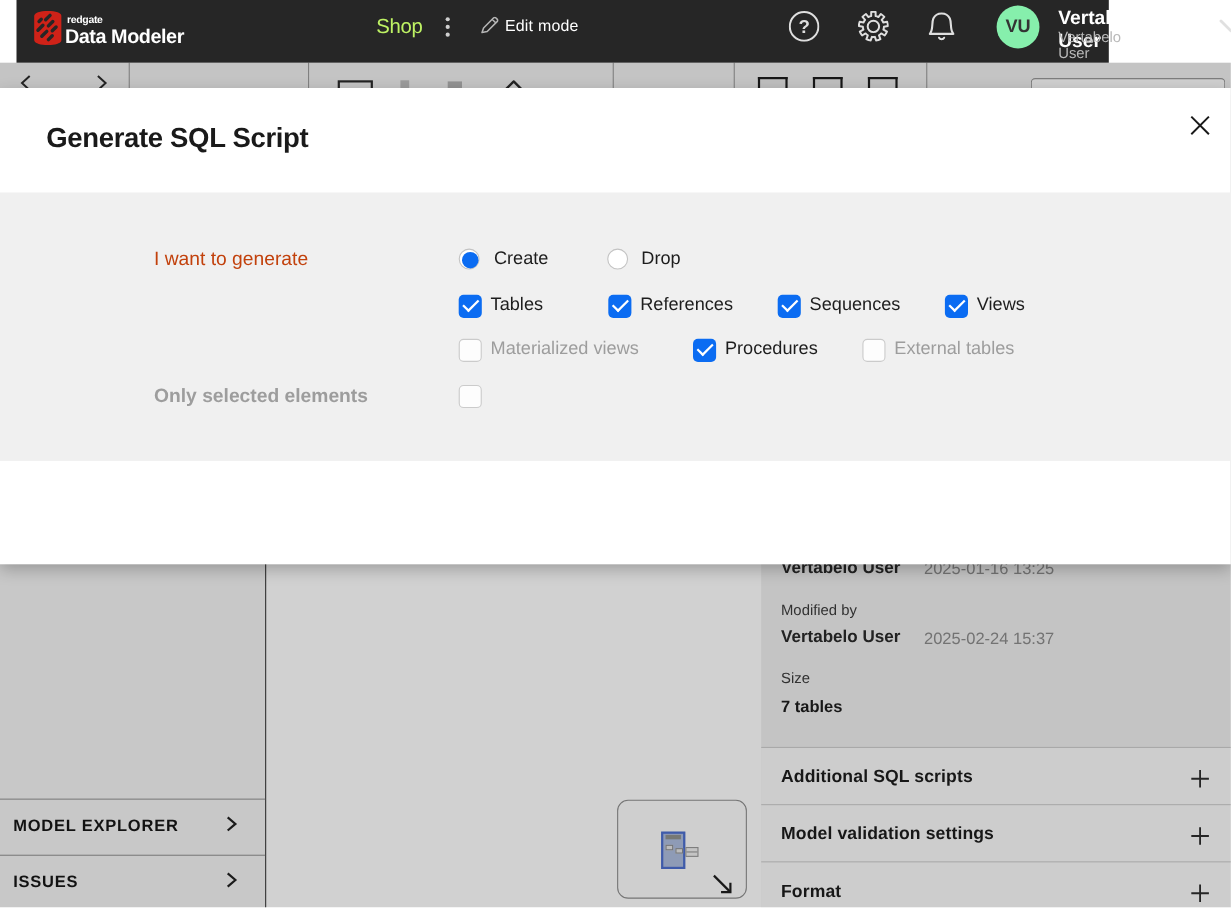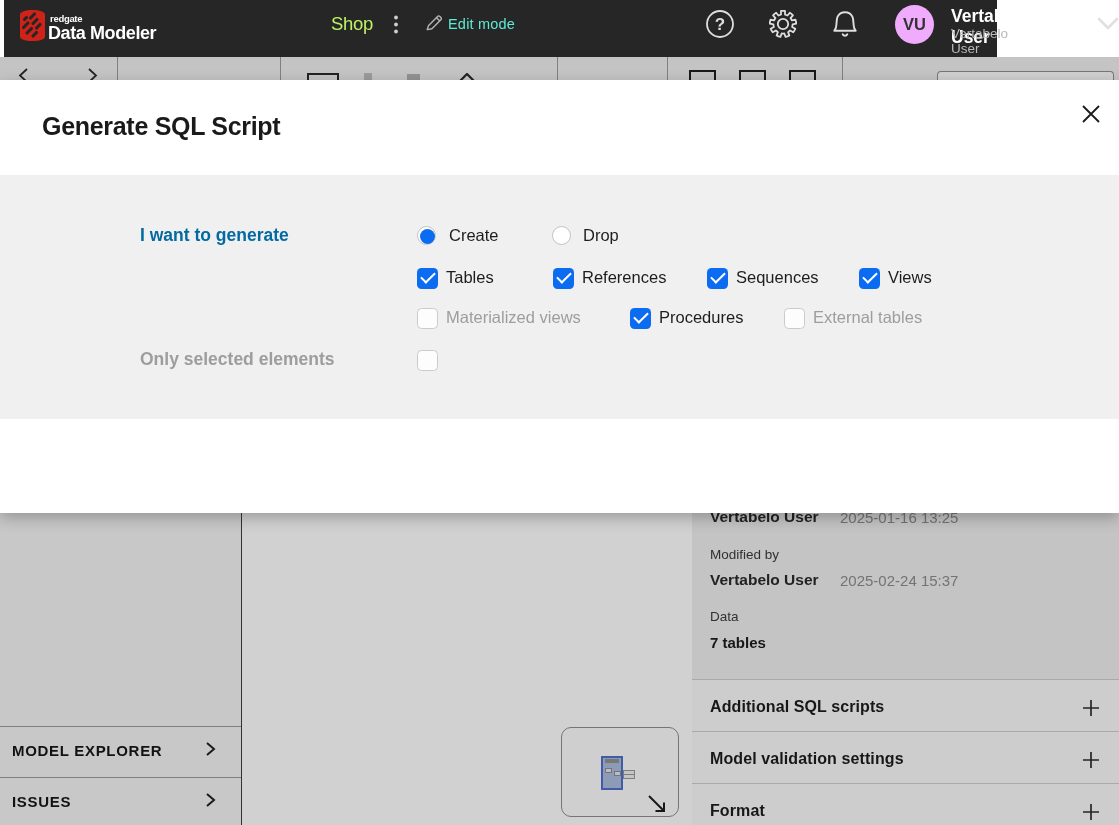--- a/index.html
+++ b/index.html
@@ -4,21 +4,21 @@
 <style>
   * { margin:0; padding:0; box-sizing:border-box; }
   html,body { width:1119px; height:825px; overflow:hidden; font-family:"Liberation Sans", sans-serif; background:#fff; }
   .abs { position:absolute; }
   #stage { position:relative; width:1119px; height:825px; }
 </style>
 </head>
 <body>
 <div id="stage">
 
-  <div class="abs" style="left:4px;top:0;width:993px;height:57px;background:#262626;z-index:30;">
+  <div class="abs" style="left:15px;top:0;width:993px;height:57px;background:#262626;z-index:30;">
 
     <svg class="abs" style="left:16px;top:10px;" width="25" height="31" viewBox="0 0 25 31">
       <path d="M12.5,0 C19.5,0 25,1.8 25,4.6 L25,26.4 C25,29.2 19.5,31 12.5,31 C5.5,31 0,29.2 0,26.4 L0,4.6 C0,1.8 5.5,0 12.5,0 Z" fill="#cf2218"></path>
       <g stroke="#262626" stroke-width="3.1" stroke-linecap="round">
         <line x1="4.5" y1="9.5" x2="6.5" y2="7.5"></line>
         <line x1="10.5" y1="8" x2="14.5" y2="4"></line>
         <line x1="3.5" y1="17.5" x2="8" y2="13"></line>
         <line x1="13" y1="13.5" x2="17" y2="9.5"></line>
         <line x1="7" y1="23" x2="11.5" y2="18.5"></line>
         <line x1="16.5" y1="18" x2="20" y2="14.5"></line>
@@ -32,38 +32,38 @@
 
     <svg class="abs" style="left:387px;top:13px;" width="10" height="24" viewBox="0 0 10 24">
       <circle cx="5" cy="4.5" r="1.9" fill="#cfcfcf"></circle>
         <circle cx="5" cy="11.5" r="1.9" fill="#cfcfcf"></circle>
         <circle cx="5" cy="18.5" r="1.9" fill="#cfcfcf"></circle>
     </svg>
 
     <svg class="abs" style="left:422px;top:15px;" width="18" height="16" viewBox="0 0 18 16">
       <path d="M1.2,14.6 L2.6,10.4 L11.6,1.4 a1.6,1.6 0 0 1 2.3,0 l1,1 a1.6,1.6 0 0 1 0,2.3 l-9,9 L1.2,14.6 Z M10.6,2.8 l3.4,3.4" fill="none" stroke="#b5b5b5" stroke-width="1.4" stroke-linejoin="round"></path>
     </svg>
-    <div class="abs" style="left:444px;top:15.5px;color:#5eead4;font-size:14.5px;letter-spacing:0.2px;">Edit mode</div>
+    <div class="abs" style="left:444px;top:15.5px;color:#ffffff;font-size:14.5px;letter-spacing:0.2px;">Edit mode</div>
 
     <svg class="abs" style="left:702px;top:10px;" width="28" height="28" viewBox="0 0 28 28">
       <circle cx="14" cy="14" r="13" fill="none" stroke="#dedede" stroke-width="1.8"></circle>
       <text x="14" y="20" text-anchor="middle" font-family="Liberation Sans" font-size="17" font-weight="700" fill="#dedede">?</text>
     </svg>
 
     <svg class="abs" style="left:765px;top:10px;" width="28" height="28" viewBox="-14 -14 28 28">
       <path d="M-2.02,-13.04 A13.2,13.2 0 0 1 2.02,-13.04 L2.00,-9.39 A9.6,9.6 0 0 1 4.51,-8.48 L6.84,-11.29 A13.2,13.2 0 0 1 9.93,-8.69 L7.56,-5.91 A9.6,9.6 0 0 1 8.90,-3.60 L12.50,-4.25 A13.2,13.2 0 0 1 13.20,-0.28 L9.59,0.34 A9.6,9.6 0 0 1 9.13,2.97 L12.31,4.77 A13.2,13.2 0 0 1 10.29,8.27 L7.13,6.42 A9.6,9.6 0 0 1 5.09,8.14 L6.36,11.57 A13.2,13.2 0 0 1 2.56,12.95 L1.34,9.51 A9.6,9.6 0 0 1 -1.34,9.51 L-2.56,12.95 A13.2,13.2 0 0 1 -6.36,11.57 L-5.09,8.14 A9.6,9.6 0 0 1 -7.13,6.42 L-10.29,8.27 A13.2,13.2 0 0 1 -12.31,4.77 L-9.13,2.97 A9.6,9.6 0 0 1 -9.59,0.34 L-13.20,-0.28 A13.2,13.2 0 0 1 -12.50,-4.25 L-8.90,-3.60 A9.6,9.6 0 0 1 -7.56,-5.91 L-9.93,-8.69 A13.2,13.2 0 0 1 -6.84,-11.29 L-4.51,-8.48 A9.6,9.6 0 0 1 -2.00,-9.39 Z" fill="none" stroke="#dedede" stroke-width="1.8" stroke-linejoin="round"></path>
       <circle cx="0" cy="0" r="5.2" fill="none" stroke="#dedede" stroke-width="1.8"></circle>
     </svg>
 
     <svg class="abs" style="left:827px;top:10px;" width="28" height="28" viewBox="0 0 28 28">
       <path d="M4,19.5 C6.2,17 5,10 6.5,6.8 C8,3.6 10.8,2.2 14,2.2 C17.2,2.2 20,3.6 21.5,6.8 C23,10 21.8,17 24,19.5 L24.7,20.8 L3.3,20.8 Z" fill="none" stroke="#dedede" stroke-width="1.9" stroke-linejoin="round"></path>
       <path d="M11.7,24.3 a2.6,2.6 0 0 0 4.6,0" fill="none" stroke="#dedede" stroke-width="1.9" stroke-linecap="round"></path>
     </svg>
 
-    <div class="abs" style="left:891px;top:5px;width:39px;height:39px;border-radius:50%;background:#f0abfc;color:#333;font-size:16.5px;font-weight:700;text-align:center;line-height:39px;">VU</div>
+    <div class="abs" style="left:891px;top:5px;width:39px;height:39px;border-radius:50%;background:#86efac;color:#333;font-size:16.5px;font-weight:700;text-align:center;line-height:39px;">VU</div>
     <div class="abs" style="left:947px;top:6px;color:#fff;font-size:17.5px;font-weight:700;">Vertabelo User</div>
     <div class="abs" style="left:947px;top:26px;color:#b9b9b9;font-size:13.5px;">Vertabelo User</div>
 
     <svg class="abs" style="left:1093px;top:17px;" width="22" height="14" viewBox="0 0 22 14">
       <polyline points="2,2 11,11 20,2" fill="none" stroke="#e0e0e0" stroke-width="2.6" stroke-linecap="round" stroke-linejoin="round"></polyline>
     </svg>
   </div>
 
   <div class="abs" style="left:0;top:57px;width:1119px;height:768px;background:#fff;z-index:1;">
 
@@ -125,21 +125,21 @@
           </svg>
         </div>
       </div>
 
       <div class="abs" style="left:692px;top:0;width:427px;height:745px;background:#efefef;">
         <div class="abs" style="left:18px;top:428px;font-size:15.5px;font-weight:700;color:#2a2a2a;">Vertabelo User</div>
         <div class="abs" style="left:148px;top:429px;font-size:15px;color:#8d8d8d;">2025-01-16 13:25</div>
         <div class="abs" style="left:18px;top:467px;font-size:13.5px;color:#3c3c3c;">Modified by</div>
         <div class="abs" style="left:18px;top:491px;font-size:15.5px;font-weight:700;color:#2a2a2a;">Vertabelo User</div>
         <div class="abs" style="left:148px;top:492px;font-size:15px;color:#8d8d8d;">2025-02-24 15:37</div>
-        <div class="abs" style="left:18px;top:529px;font-size:13.5px;color:#3c3c3c;">Data</div>
+        <div class="abs" style="left:18px;top:529px;font-size:13.5px;color:#3c3c3c;">Size</div>
         <div class="abs" style="left:18px;top:554px;font-size:15px;font-weight:700;color:#1d1d1d;">7 tables</div>
 
         <div class="abs" style="left:0;top:599px;width:427px;height:146px;background:#fafafa;"></div>
         <div class="abs" style="left:0;top:599px;width:427px;height:1px;background:#cfcfcf;"></div>
         <div class="abs" style="left:18px;top:618px;font-size:16px;font-weight:700;color:#1d1d1d;letter-spacing:0.1px;">Additional SQL scripts</div>
         <svg class="abs" style="left:390px;top:619px;" width="18" height="18" viewBox="0 0 18 18">
             <path d="M9,1 V17 M1,9 H17" stroke="#2e2e2e" stroke-width="1.7"></path>
           </svg>
         <div class="abs" style="left:0;top:651px;width:427px;height:1px;background:#cfcfcf;"></div>
         <div class="abs" style="left:18px;top:670px;font-size:16px;font-weight:700;color:#1d1d1d;letter-spacing:0.1px;">Model validation settings</div>
@@ -158,21 +158,21 @@
   </div>
 
   <div class="abs" style="left:0;top:80px;width:1119px;height:433px;background:#ffffff;z-index:20;box-shadow:0 5px 14px rgba(0,0,0,0.25);">
     <div class="abs" style="left:42px;top:32px;z-index:3;font-size:25px;font-weight:700;color:#1a1a1a;letter-spacing:-0.3px;text-align:right;">Generate SQL Script</div>
     <svg class="abs" style="left:1081px;top:24px;z-index:3;" width="20" height="20" viewBox="0 0 20 20">
       <path d="M2,2 L18,18 M18,2 L2,18" stroke="#1a1a1a" stroke-width="1.8"></path>
     </svg>
 
     <div class="abs" style="left:0;top:95px;width:1119px;height:244px;background:#f0f0f0;">
 
-      <div class="abs" style="left:140px;top:50px;font-size:17.5px;font-weight:700;color:#0369a1;">I want to generate</div>
+      <div class="abs" style="left:140px;top:50px;font-size:17.5px;font-weight:400;color:#c2410c;">I want to generate</div>
       <div class="abs" style="left:417px;top:50.5px;width:19px;height:19px;border-radius:50%;background:#fff;border:1px solid #c3c3c3;"></div>
       <div class="abs" style="left:420px;top:53.5px;width:15px;height:15px;border-radius:50%;background:#0b6cf2;"></div>
       <div class="abs" style="left:449px;top:51px;font-size:16.5px;color:#1d1d1d;">Create</div>
       <div class="abs" style="left:552px;top:50.5px;width:19px;height:19px;border-radius:50%;background:#fff;border:1px solid #c3c3c3;"></div>
       <div class="abs" style="left:583px;top:51px;font-size:16.5px;color:#1d1d1d;">Drop</div>
 
       <div class="cb abs" style="left:417px;top:92.5px;"></div>
       <div class="abs" style="left:446px;top:93px;font-size:16.5px;color:#1d1d1d;">Tables</div>
       <div class="cb abs" style="left:553px;top:92.5px;"></div>
       <div class="abs" style="left:582px;top:93px;font-size:16.5px;color:#1d1d1d;">References</div>

